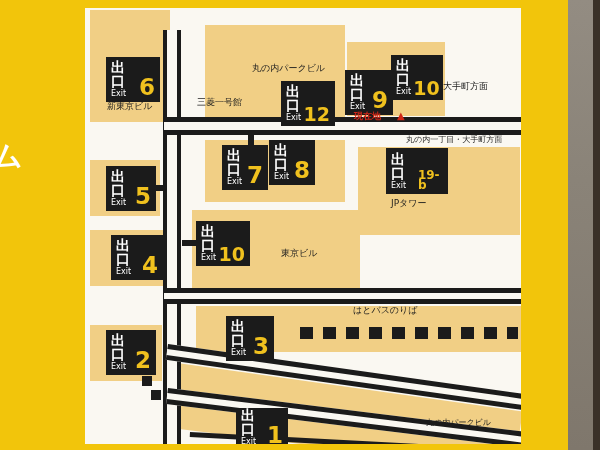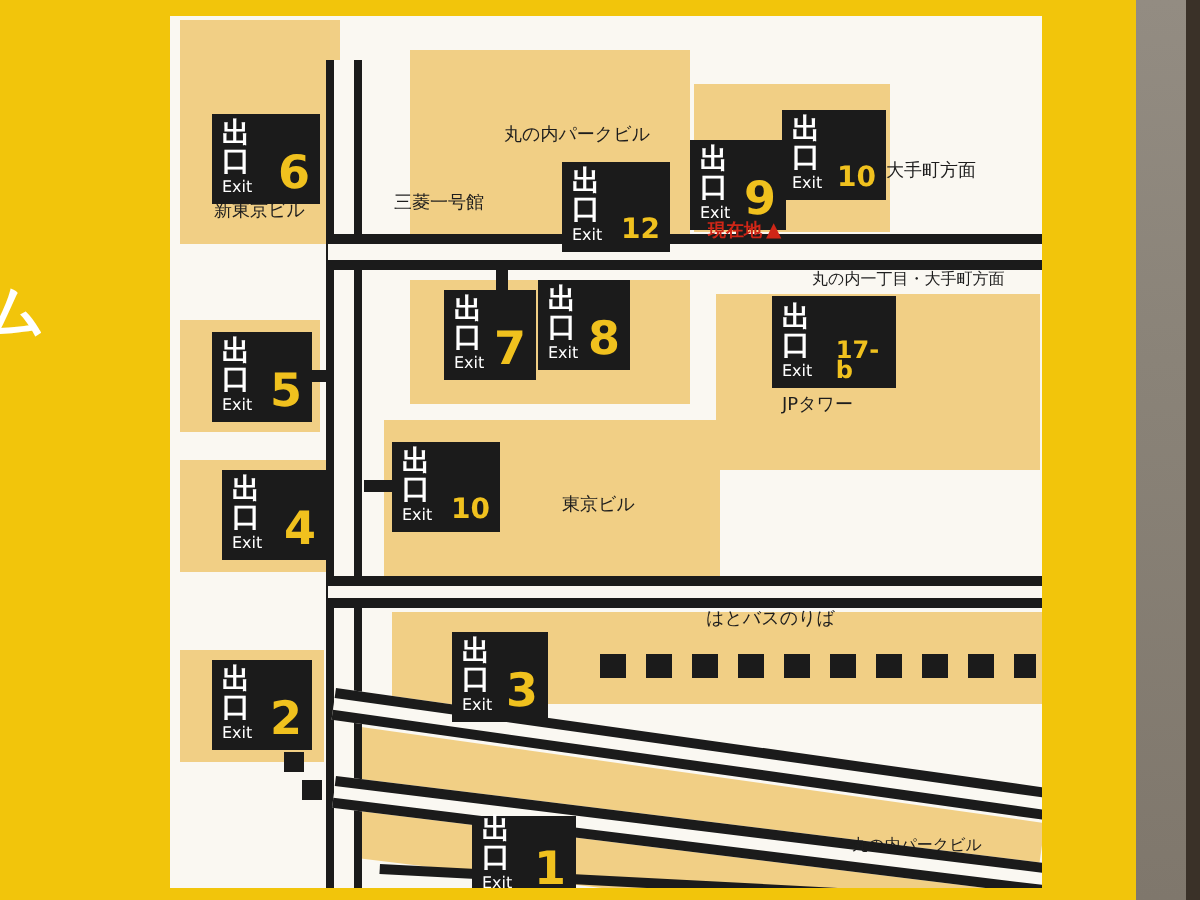--- a/index.html
+++ b/index.html
@@ -27,26 +27,26 @@
   .dashes{position:absolute;z-index:2;height:12px;
           background:repeating-linear-gradient(90deg,#1b1b1b 0 13px,transparent 13px 23px);}
   
   .exit-box{position:absolute;z-index:3;background:#1b1b1b;color:#fff;
             display:flex;align-items:flex-end;justify-content:space-between;
             padding:4px 5px;box-sizing:border-box;}
   .exit-words{display:flex;flex-direction:column;line-height:1;}
   .exit-words .jp{font-size:14px;font-weight:700;letter-spacing:1px;}
   .exit-words .en{font-size:8px;margin-top:2px;}
   .exit-num{color:#f0c11e;font-weight:700;font-size:23px;line-height:0.85;margin-left:2px;}
-  .exit-num.two{font-size:14px;}
+  .exit-num.two{font-size:19px;}
   .exit-num.small{font-size:12px;}
   
   .map-label{position:absolute;z-index:4;font-size:9px;color:#1d1d1d;white-space:nowrap;line-height:1;}
   .map-label.tiny{font-size:8px;font-family:Liberation Serif, serif;}
-  .loc{position:absolute;z-index:4;display:flex;align-items:center;gap:2px;
+  .loc{position:absolute;z-index:4;display:flex;align-items:center;gap:16px;
        color:#cf2617;font-size:9px;font-weight:700;white-space:nowrap;line-height:1;}
   .loc .tri{font-size:10px;}
 </style>
 </head>
 <body>
 
 <div class="stage">
 
   <div class="sign">
     <span class="partial">ム</span>
@@ -120,21 +120,21 @@
             <span class="jp">出口</span>
             <span class="en">Exit</span>
           </div>
         <span class="exit-num">8</span>
       </div>
       <div class="exit-box" style="left:301px;top:140px;width:62px;height:46px;">
         <div class="exit-words">
             <span class="jp">出口</span>
             <span class="en">Exit</span>
           </div>
-        <span class="exit-num small">17-b</span>
+        <span class="exit-num small">19-b</span>
       </div>
       <div class="exit-box" style="left:21px;top:158px;width:50px;height:45px;">
         <div class="exit-words">
             <span class="jp">出口</span>
             <span class="en">Exit</span>
           </div>
         <span class="exit-num">5</span>
       </div>
       <div class="exit-box" style="left:111px;top:213px;width:54px;height:45px;">
         <div class="exit-words">

